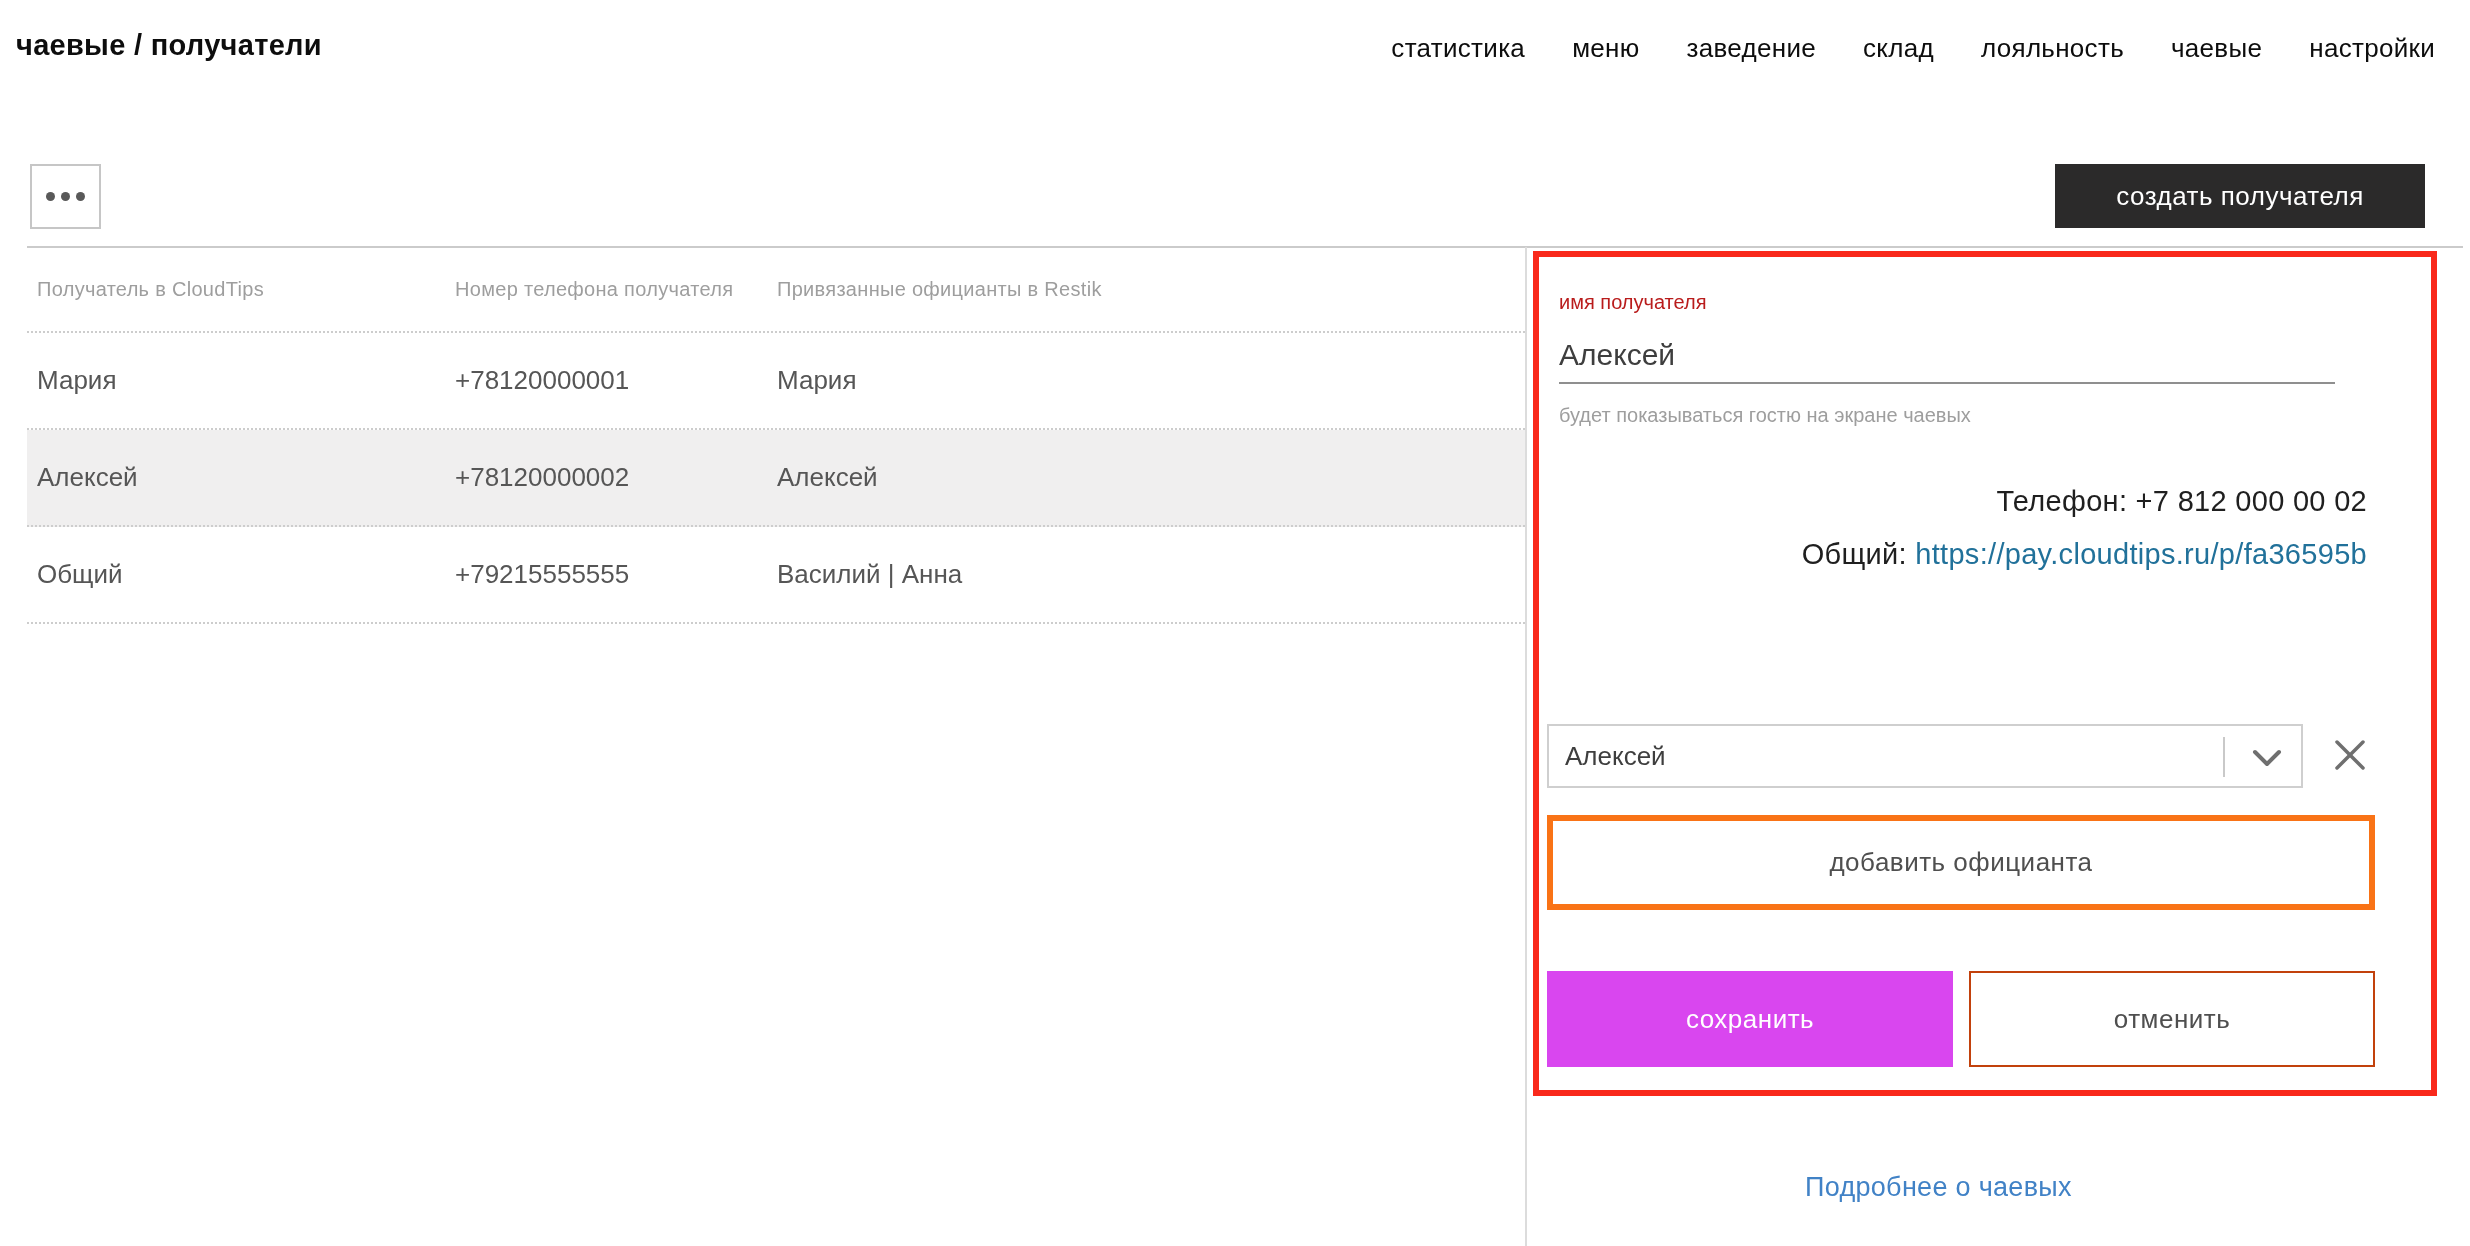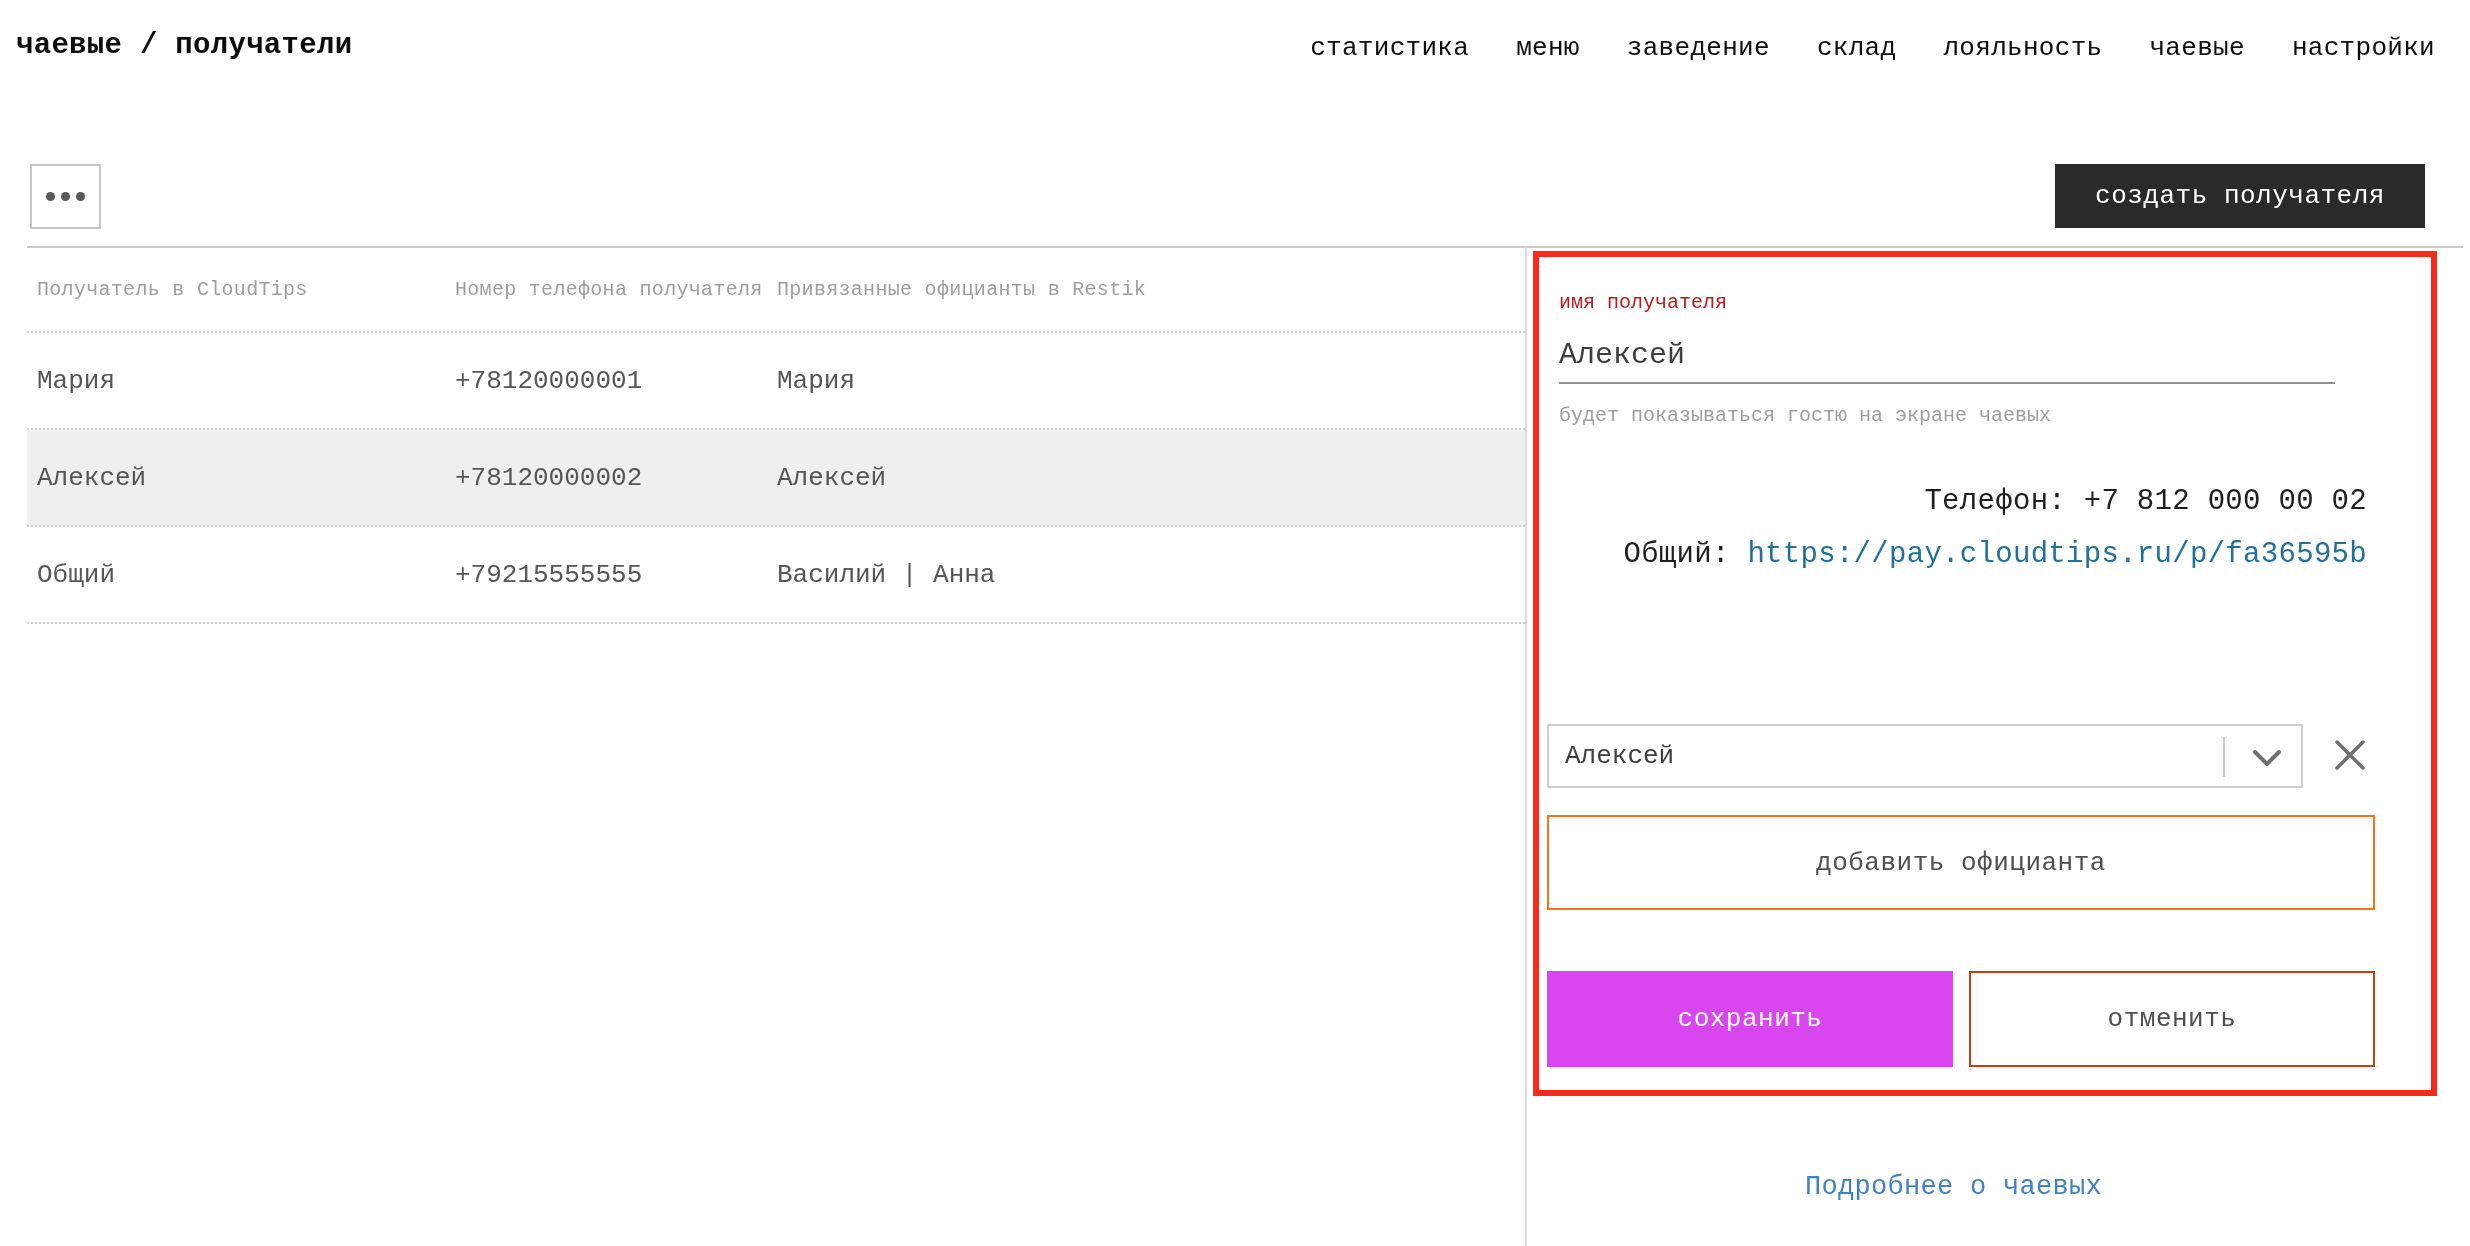--- a/index.html
+++ b/index.html
@@ -1,19 +1,19 @@
 <!DOCTYPE html>
 <html><head>
 <meta charset="utf-8">
 <style>
   * { margin:0; padding:0; box-sizing:border-box; }
   html,body { background:#ffffff; }
   .page {
     position:relative; width:2470px; height:1246px;
-    font-family:Liberation Mono, monospace; color:#111; background:#fff; overflow:hidden;
+    font-family:Liberation Sans, sans-serif; color:#111; background:#fff; overflow:hidden;
   }
 
   
   .title { position:absolute; left:16px; top:29px; font-size:29px; font-weight:bold; color:#0d0d0d; letter-spacing:.3px; }
   .nav { position:absolute; top:33px; right:35px; display:flex; gap:47px; }
   .nav-item { font-size:26px; color:#0d0d0d; cursor:pointer; letter-spacing:.3px; white-space:nowrap; }
 
   
   .more-btn { position:absolute; left:30px; top:164px; width:71px; height:65px; background:#fff;
     border:2px solid #c6c6c6; display:flex; align-items:center; justify-content:center; gap:6px; cursor:pointer; }
@@ -55,21 +55,21 @@
   .waiter-select { position:absolute; left:8px; top:467px; width:756px; height:64px;
     border:2px solid #cfcfcf; background:#fff; display:flex; align-items:center; cursor:pointer; }
   .waiter-select .value { margin-left:16px; font-size:26px; color:#3e3e3e; }
   .select-divider { position:absolute; right:76px; top:11px; height:40px; border-left:2px solid #c9c9c9; }
   .select-chevron { position:absolute; right:18px; top:23px; width:32px; height:20px; }
 
   .clear-btn { position:absolute; left:789px; top:477px; width:44px; height:44px; background:transparent;
     border:none; cursor:pointer; display:flex; align-items:center; justify-content:center; }
 
   .add-btn { position:absolute; left:8px; top:558px; width:828px; height:95px; background:#fff;
-    border:2px solid #f97316; font-size:26px; color:#4f4f4f; letter-spacing:.5px; cursor:pointer;
+    border:6px solid #f97316; font-size:26px; color:#4f4f4f; letter-spacing:.5px; cursor:pointer;
     font-family:inherit; display:flex; align-items:center; justify-content:center; }
 
   .save-btn { position:absolute; left:8px; top:714px; width:406px; height:96px; background:#d946ef;
     color:#fff; border:none; font-size:26px; letter-spacing:.5px; cursor:pointer;
     font-family:inherit; display:flex; align-items:center; justify-content:center; }
   .cancel-btn { position:absolute; left:430px; top:714px; width:406px; height:96px; background:#fff;
     border:2px solid #c2410c; color:#4f4f4f; font-size:26px; letter-spacing:.5px; cursor:pointer;
     font-family:inherit; display:flex; align-items:center; justify-content:center; }
 
   .footer-link { position:absolute; left:1805px; top:1172px; font-size:27px; color:#4182c6;

